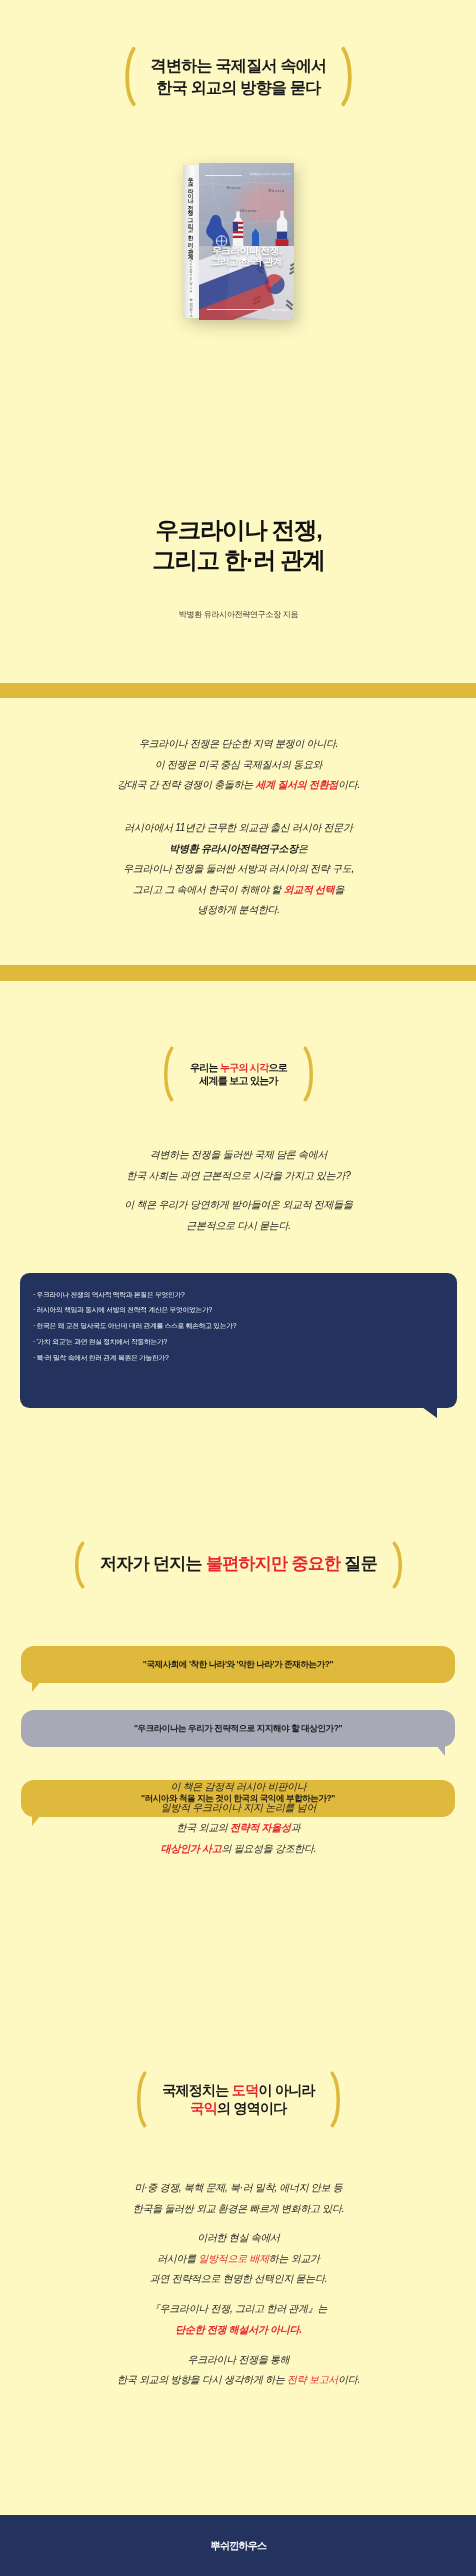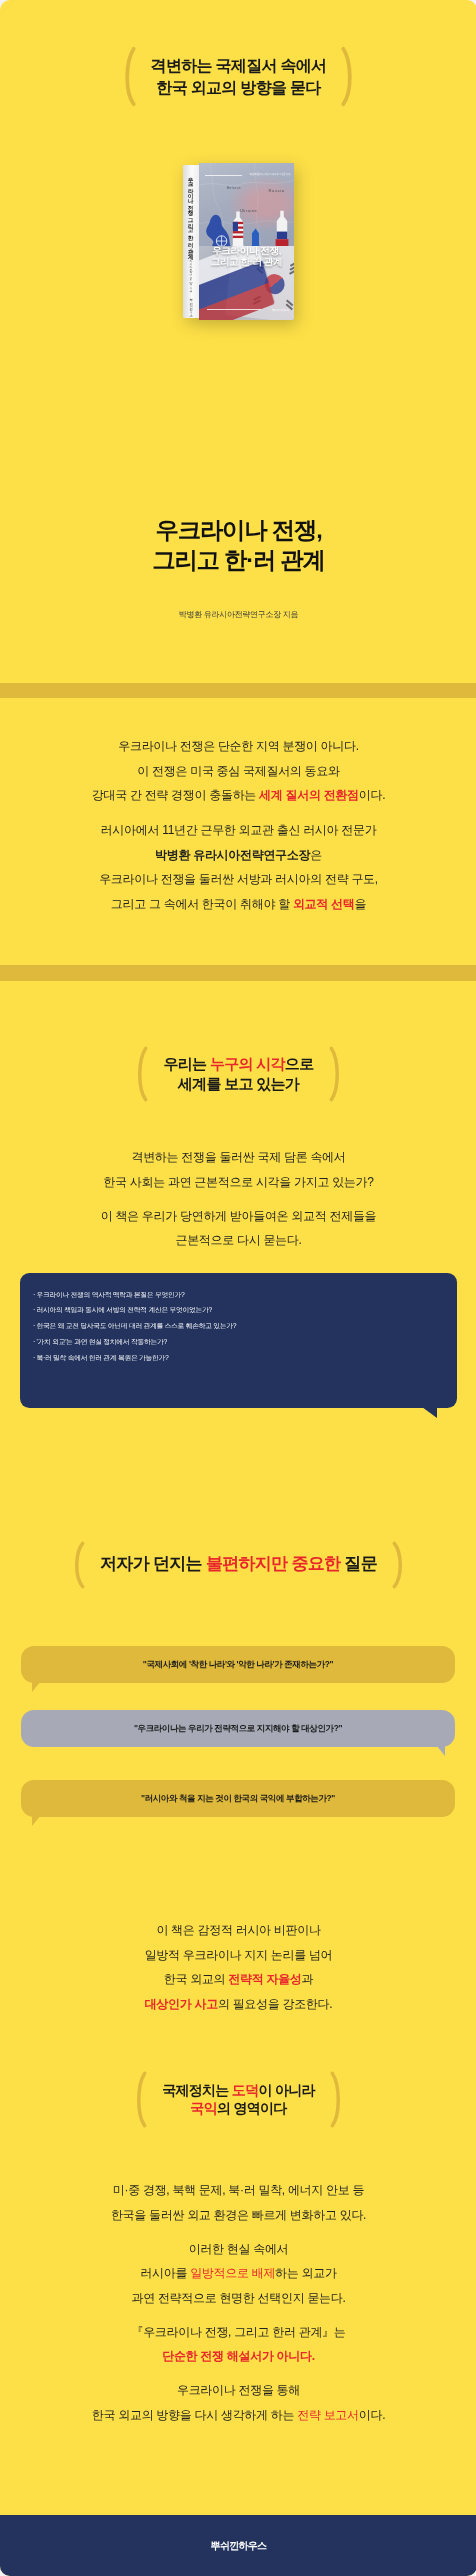--- a/index.html
+++ b/index.html
@@ -5,23 +5,22 @@
   * { box-sizing: border-box; margin: 0; padding: 0; }
   html, body {
     width: 477px;
     background: #f2f2f2;
     font-family: "Liberation Sans", "DejaVu Sans", sans-serif;
   }
   .page {
     width: 477px;
     height: 2576px;
     position: relative;
-    background: #fde047;
+    background: #fef9c3;
     overflow: hidden;
-    border-radius: 10px;
   }
   .red { color: #e8262c; }
   .bold { font-weight: bold; }
 
   
   .bracket-head {
     position: absolute;
     left: 0; right: 0;
     display: flex;
     align-items: center;
@@ -65,24 +64,25 @@
     font-size: 8px;
     letter-spacing: -0.3px;
     color: #3a3a3a;
   }
 
   
   .para {
     position: absolute;
     left: 0; right: 0;
     text-align: center;
-    font-size: 12px;
+    font-size: 10px;
     line-height: 2.05;
     letter-spacing: -0.3px;
     color: #222;
+    font-style: italic;
   }
   .para .gap { display: block; height: 9.4px; }
 
   
   .band {
     position: absolute;
     left: 0;
     width: 477px;
     background: #dfb93b;
   }
@@ -378,31 +378,32 @@
 
   <div class="para" style="top:818px;">
     <div>러시아에서 11년간 근무한 외교관 출신 러시아 전문가</div>
     <div>
       <span class="bold">박병환 유라시아전략연구소장</span><span>은</span>
     </div>
     <div>우크라이나 전쟁을 둘러싼 서방과 러시아의 전략 구도,</div>
     <div>
       <span>그리고 그 속에서 한국이 취해야 할 </span><span class="red bold">외교적 선택</span><span>을</span>
     </div>
+    <div>냉정하게 분석한다.</div>
   </div>
 
   <div class="band" style="top:965px; height:16.4px;"></div>
 
   <div class="bracket-head" style="top:1042px; height:64px;">
     <span class="brk">
       <svg width="14" height="56" viewBox="0 0 24 96">
           <path d="M20 4 C7 24 6 72 20 92" stroke="#dfb93b" stroke-width="6" fill="none" stroke-linecap="round"></path>
         </svg>
     </span>
-    <div class="head-text" style="font-size:15px;text-align:center;">
+    <div class="head-text" style="font-size:10px;text-align:center;">
       <div>
         <span>우리는 </span><span class="red">누구의 시각</span><span>으로</span>
       </div>
       <div>세계를 보고 있는가</div>
     </div>
     <span class="brk">
       <svg width="14" height="56" viewBox="0 0 24 96">
           <path d="M4 4 C17 24 18 72 4 92" stroke="#dfb93b" stroke-width="6" fill="none" stroke-linecap="round"></path>
         </svg>
     </span>
@@ -453,21 +454,21 @@
   <div class="pill" style="left:21px; top:1710px; width:434px; height:37px; background:#a7aab6; color:#a7aab6;">
     <span style="color:#1a1a1a">"우크라이나는 우리가 전략적으로 지지해야 할 대상인가?"</span>
     <span class="tail-r"></span>
   </div>
 
   <div class="pill" style="left:21px; top:1780px; width:434px; height:37px; background:#dfb93b; color:#dfb93b;">
     <span style="color:#1a1a1a">"러시아와 척을 지는 것이 한국의 국익에 부합하는가?"</span>
     <span class="tail-l"></span>
   </div>
 
-  <div class="para" style="top:1918px;">
+  <div class="para" style="top:1777px;">
     <div>이 책은 감정적 러시아 비판이나</div>
     <div>일방적 우크라이나 지지 논리를 넘어</div>
     <div>
       <span>한국 외교의 </span><span class="red bold">전략적 자율성</span><span>과</span>
     </div>
     <div>
       <span class="red bold">대상인가 사고</span><span>의 필요성을 강조한다.</span>
     </div>
   </div>
 

